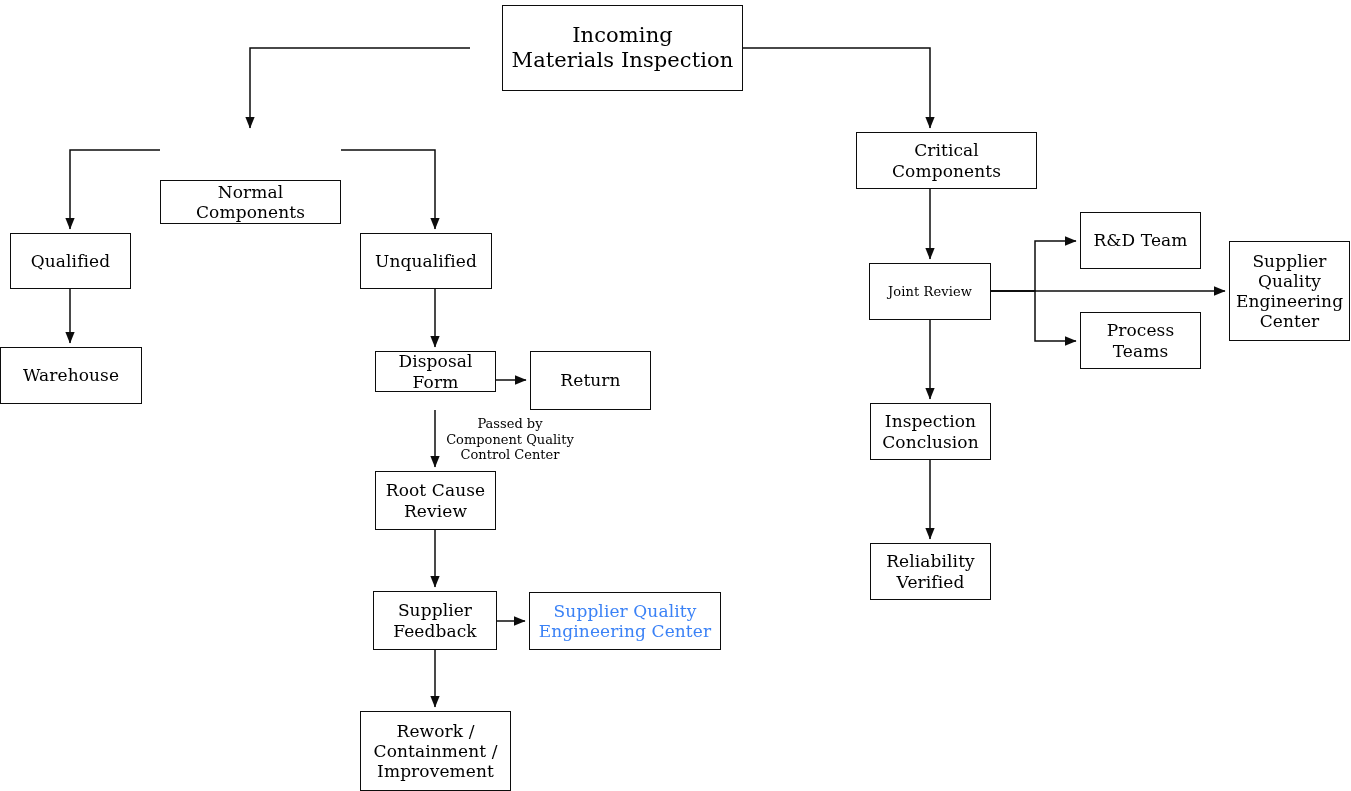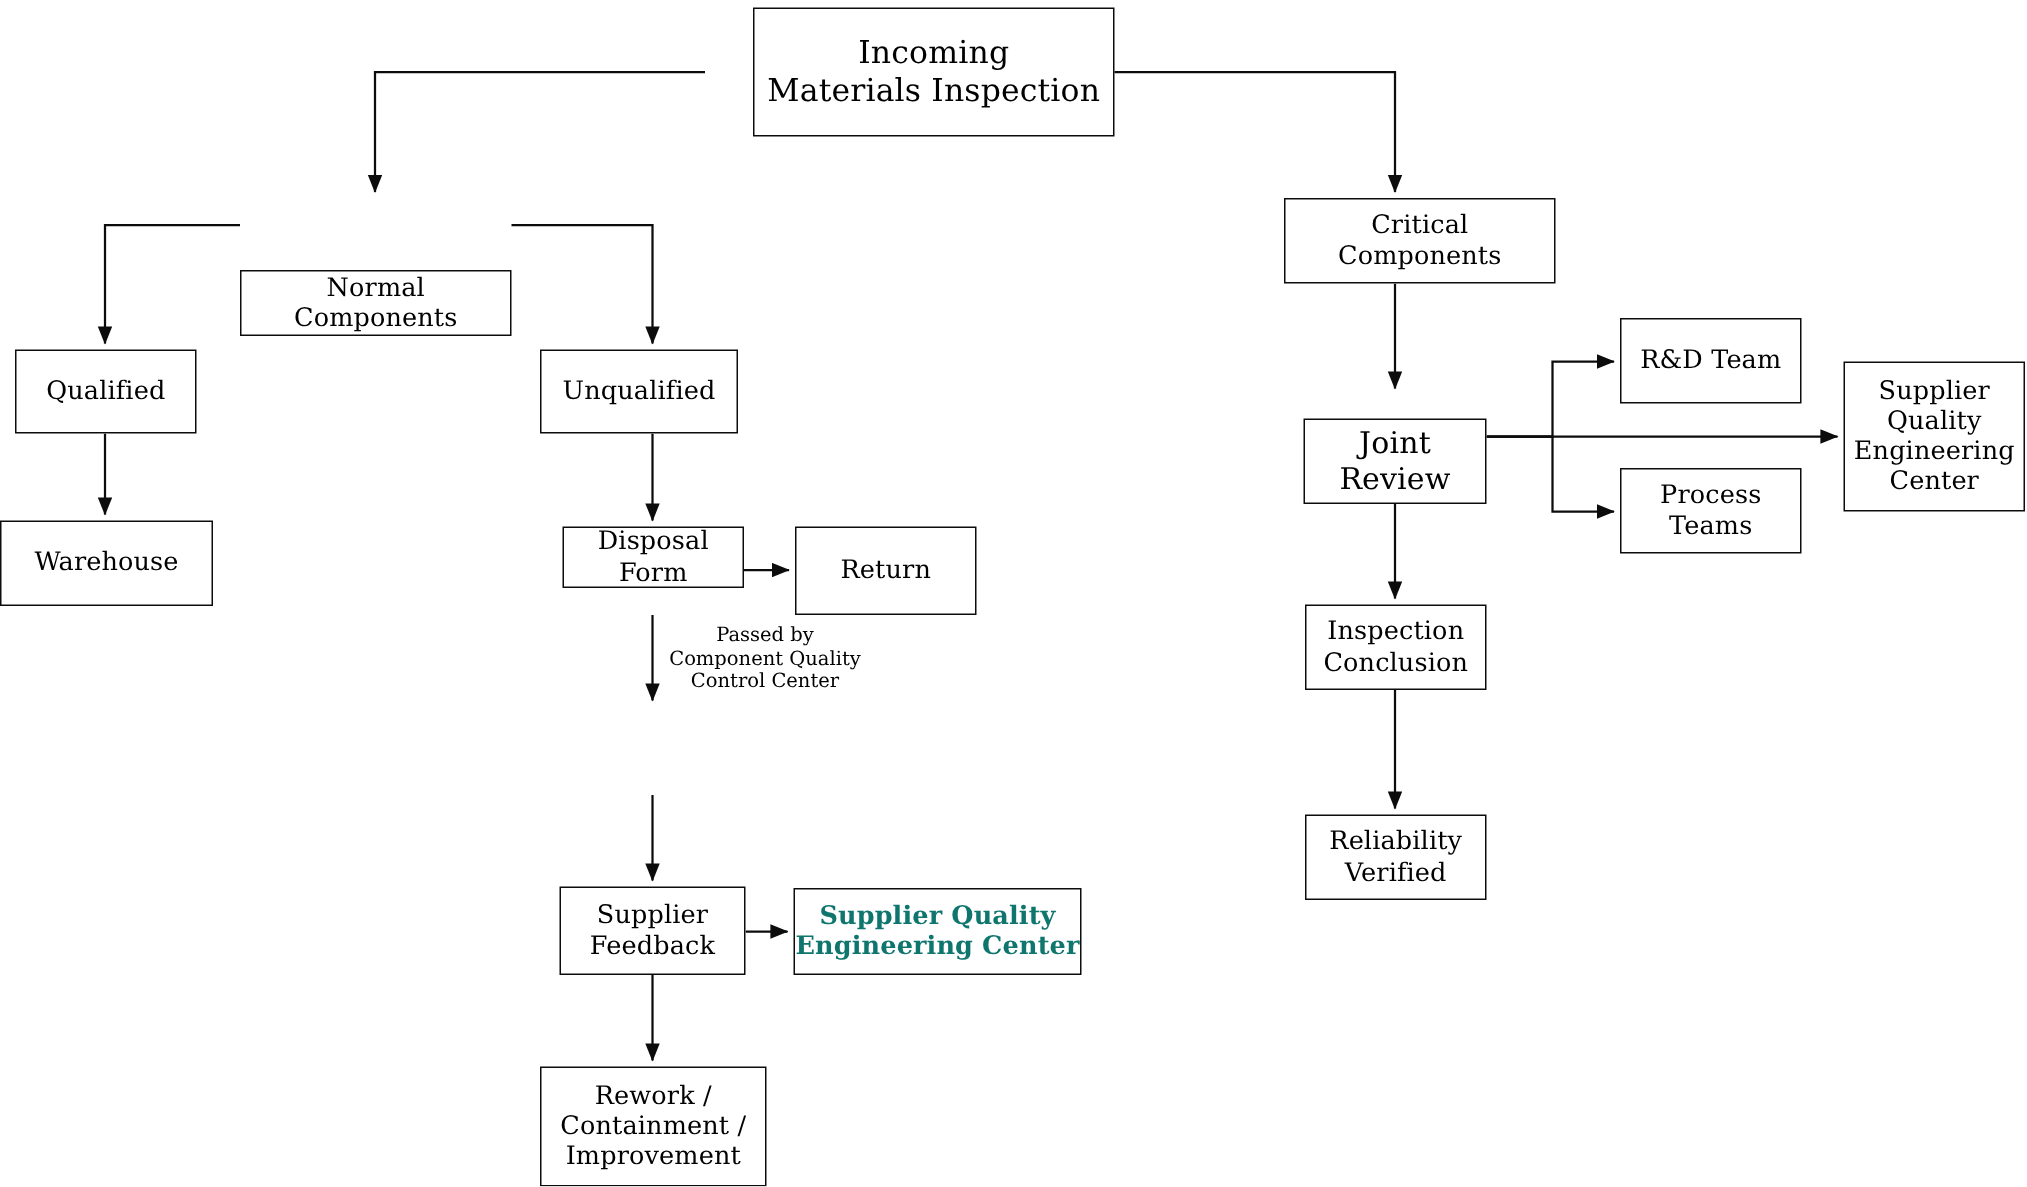--- a/index.html
+++ b/index.html
@@ -97,29 +97,31 @@
 
   <div class="node" style="left: 470px; top: 5px; width: 241px; height: 86px; font-size: 21px; border-color: rgb(12, 12, 12); color: rgb(0, 0, 0); margin-left: 32px;">Incoming
 Materials Inspection</div>
   <div class="node" style="left: 160px; top: 132px; width: 181px; height: 44px; font-size: 17px; border-color: rgb(12, 12, 12); color: rgb(0, 0, 0); margin-top: 48px;">Normal Components</div>
   <div class="node" style="left: 10px; top: 233px; width: 121px; height: 56px; font-size: 17px; border-color: rgb(12, 12, 12); color: rgb(0, 0, 0);">Qualified</div>
   <div class="node" style="left: 0px; top: 347px; width: 142px; height: 57px; font-size: 17px; border-color: rgb(12, 12, 12); color: rgb(0, 0, 0);">Warehouse</div>
   <div class="node" style="left: 360px; top: 233px; width: 132px; height: 56px; font-size: 17px; border-color: rgb(12, 12, 12); color: rgb(0, 0, 0);">Unqualified</div>
   <div class="node" style="left: 375px; top: 351px; width: 121px; height: 41px; font-size: 17px; border-color: rgb(12, 12, 12); color: rgb(0, 0, 0);">Disposal
 Form</div>
   <div class="node" style="left: 530px; top: 351px; width: 121px; height: 59px; font-size: 17px; border-color: rgb(12, 12, 12); color: rgb(0, 0, 0);">Return</div>
+  <div class="node" style="left: 375px; top: 471px; width: 121px; height: 59px; font-size: 17px; border-color: rgb(12, 12, 12); color: rgb(0, 0, 0);">Root Cause
+Review</div>
   <div class="node" style="left: 373px; top: 591px; width: 124px; height: 59px; font-size: 17px; border-color: rgb(12, 12, 12); color: rgb(0, 0, 0);">Supplier
 Feedback</div>
-  <div class="node" style="left: 529px; top: 592px; width: 192px; height: 58px; font-size: 17px; border-color: rgb(12, 12, 12); color: #0f766e; font-weight: bold;">Supplier Quality
+  <div class="node" style="left: 529px; top: 592px; width: 192px; height: 58px; font-size: 17px; border-color: rgb(12, 12, 12); color: #3b82f6;">Supplier Quality
 Engineering Center</div>
   <div class="node" style="left: 360px; top: 711px; width: 151px; height: 80px; font-size: 17px; border-color: rgb(12, 12, 12); color: rgb(0, 0, 0);">Rework /
 Containment /
 Improvement</div>
   <div class="node" style="left: 840px; top: 132px; width: 181px; height: 57px; font-size: 17px; border-color: rgb(12, 12, 12); color: rgb(0, 0, 0); margin-left: 16px;">Critical Components</div>
-  <div class="node" style="left: 869px; top: 263px; width: 122px; height: 57px; font-size: 20px; border-color: rgb(12, 12, 12); color: rgb(0, 0, 0); margin-top: 16px;">Joint Review</div>
+  <div class="node" style="left: 869px; top: 263px; width: 122px; height: 57px; font-size: 13px; border-color: rgb(12, 12, 12); color: rgb(0, 0, 0);">Joint Review</div>
   <div class="node" style="left: 1080px; top: 212px; width: 121px; height: 57px; font-size: 17px; border-color: rgb(12, 12, 12); color: rgb(0, 0, 0);">R&amp;D Team</div>
   <div class="node" style="left: 1080px; top: 312px; width: 121px; height: 57px; font-size: 17px; border-color: rgb(12, 12, 12); color: rgb(0, 0, 0);">Process
 Teams</div>
   <div class="node" style="left: 1229px; top: 241px; width: 121px; height: 100px; font-size: 17px; border-color: rgb(12, 12, 12); color: rgb(0, 0, 0);">Supplier
 Quality
 Engineering
 Center</div>
   <div class="node" style="left: 870px; top: 403px; width: 121px; height: 57px; font-size: 17px; border-color: rgb(12, 12, 12); color: rgb(0, 0, 0);">Inspection
 Conclusion</div>
   <div class="node" style="left: 870px; top: 543px; width: 121px; height: 57px; font-size: 17px; border-color: rgb(12, 12, 12); color: rgb(0, 0, 0);">Reliability

